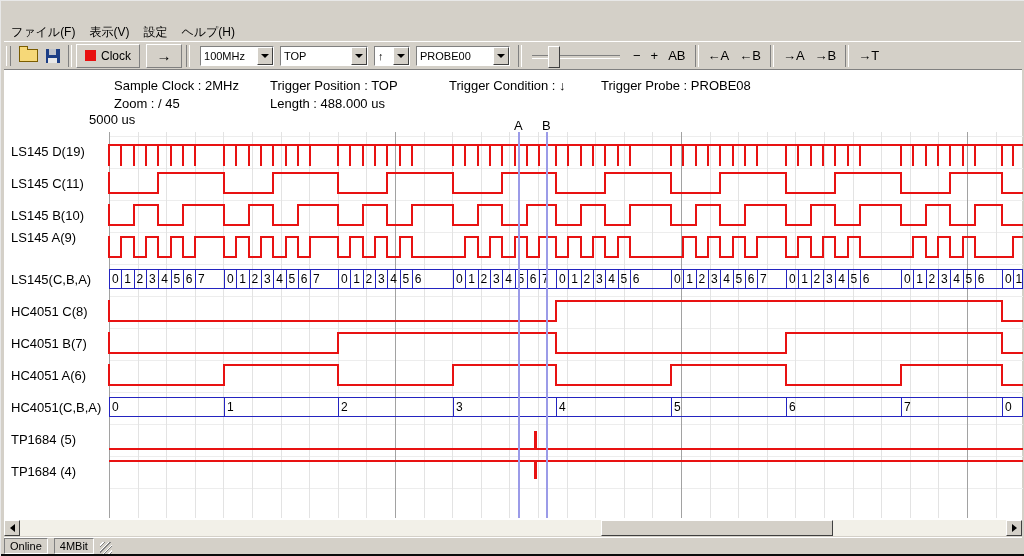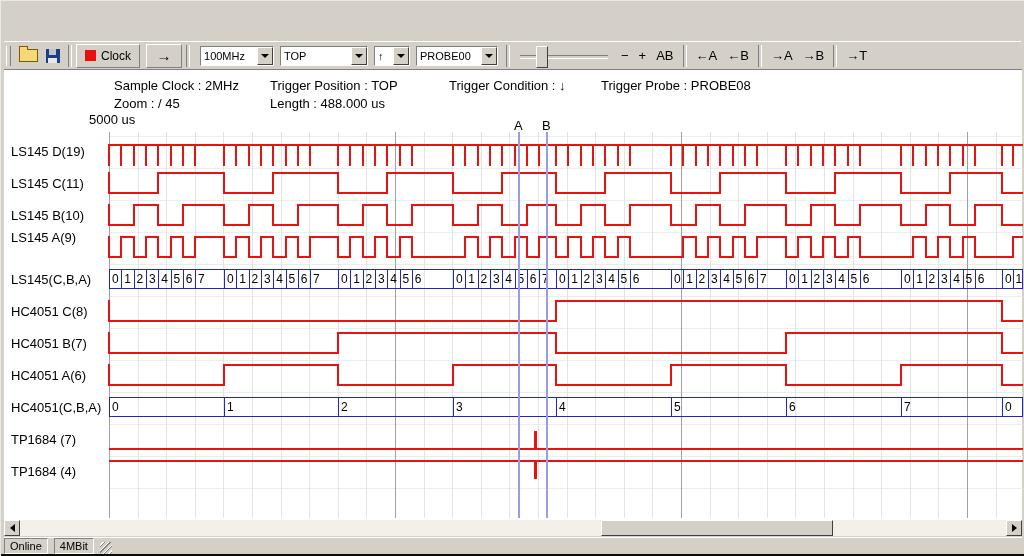--- a/index.html
+++ b/index.html
@@ -85,20 +85,26 @@
   .resize-grip{width:12px;height:12px;margin-right:1px;align-self:flex-end;
     background:repeating-linear-gradient(135deg,transparent 0 2px,#fff 2px 3px,#808080 3px 4px);}
   .bottom-edge{position:absolute;left:0;top:553px;width:1024px;height:3px;background:#0a0a0a;}
 </style>
 </head>
 <body>
 
 <div id="app">
 
 
+  <div class="menubar" id="menubar">
+      <span class="menu-item">ファイル(F)</span>
+      <span class="menu-item">表示(V)</span>
+      <span class="menu-item">設定</span>
+      <span class="menu-item">ヘルプ(H)</span>
+    </div>
 
   <div class="toolbar">
     <span class="tb-grip"></span>
     <span class="tb-btn">
         <span class="icon-folder"></span>
       </span>
     <span class="tb-btn">
         <span class="icon-floppy"></span>
       </span>
     <span class="tb-sep"></span>
@@ -121,21 +127,21 @@
       <span class="combo-btn">
           <span class="arr-down"></span>
         </span>
     </span>
     <span class="combo" style="width:36px;">
       <span class="combo-text">↑</span>
       <span class="combo-btn">
           <span class="arr-down"></span>
         </span>
     </span>
-    <span class="combo" style="width:82px;">
+    <span class="combo" style="width:94px;">
       <span class="combo-text">PROBE00</span>
       <span class="combo-btn">
           <span class="arr-down"></span>
         </span>
     </span>
     <span class="tb-sep" style="margin-left:8px;"></span>
     <span class="slider">
       <span class="slider-track"></span>
       <span class="slider-thumb"></span>
     </span>
@@ -165,21 +171,21 @@
       <div class="info-text" style="left: 88px; top: 111px;">5000 us</div>
       <div class="ch-label" style="left: 10px; top: 143px;">LS145 D(19)</div>
       <div class="ch-label" style="left: 10px; top: 175px;">LS145 C(11)</div>
       <div class="ch-label" style="left: 10px; top: 207px;">LS145 B(10)</div>
       <div class="ch-label" style="left: 10px; top: 229px;">LS145 A(9)</div>
       <div class="ch-label" style="left: 10px; top: 271px;">LS145(C,B,A)</div>
       <div class="ch-label" style="left: 10px; top: 303px;">HC4051 C(8)</div>
       <div class="ch-label" style="left: 10px; top: 335px;">HC4051 B(7)</div>
       <div class="ch-label" style="left: 10px; top: 367px;">HC4051 A(6)</div>
       <div class="ch-label" style="left: 10px; top: 399px;">HC4051(C,B,A)</div>
-      <div class="ch-label" style="left: 10px; top: 431px;">TP1684 (7)</div>
+      <div class="ch-label" style="left: 10px; top: 431px;">TP1684 (5)</div>
       <div class="ch-label" style="left: 10px; top: 463px;">TP1684 (4)</div>
     </div>
   <div id="wave">
       <div class="gh" style="left: 108px; top: 135px; width: 914px; height: 1px; background: rgb(237, 237, 237);"></div>
       <div class="gh" style="left: 108px; top: 167px; width: 914px; height: 1px; background: rgb(237, 237, 237);"></div>
       <div class="gh" style="left: 108px; top: 199px; width: 914px; height: 1px; background: rgb(237, 237, 237);"></div>
       <div class="gh" style="left: 108px; top: 231px; width: 914px; height: 1px; background: rgb(237, 237, 237);"></div>
       <div class="gh" style="left: 108px; top: 263px; width: 914px; height: 1px; background: rgb(237, 237, 237);"></div>
       <div class="gh" style="left: 108px; top: 295px; width: 914px; height: 1px; background: rgb(237, 237, 237);"></div>
       <div class="gh" style="left: 108px; top: 327px; width: 914px; height: 1px; background: rgb(237, 237, 237);"></div>

